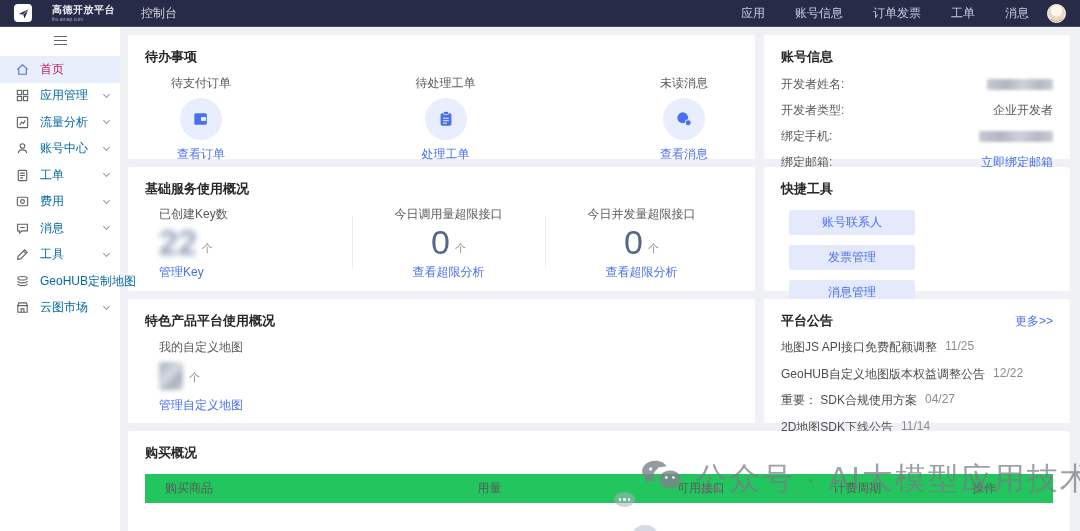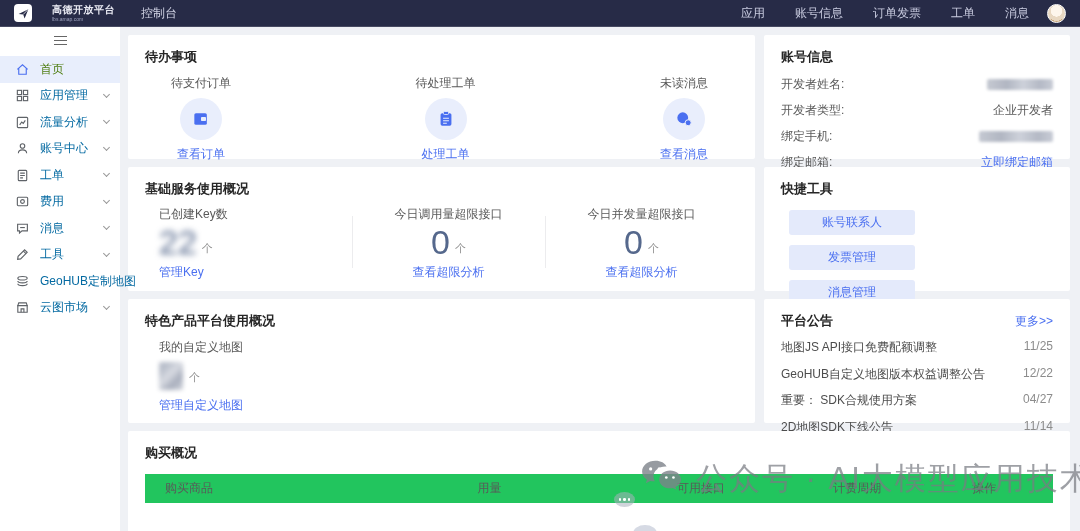--- a/index.html
+++ b/index.html
@@ -32,21 +32,21 @@
   .hamb::before, .hamb::after { content:""; position:absolute; left:0; width:13px; height:1.6px; background:#666; }
   .hamb::before { top:-4px; } .hamb::after { top:4px; }
   .menu { margin-top:2px; }
   .s-item { display:flex; align-items:center; height:26.5px; padding-left:15px; cursor:pointer; }
   .s-icon { width:15px; height:15px; margin-right:10px; display:flex; align-items:center; flex:none; }
   .s-icon svg { width:15px; height:15px; stroke:#5f6368; fill:none; stroke-width:1.2; }
   .s-label { font-size:12px; color:#0369a1; white-space:nowrap; }
   .chev { width:5px; height:5px; border-right:1.2px solid #999; border-bottom:1.2px solid #999;
     transform:rotate(45deg); margin-left:auto; margin-right:11px; margin-top:-3px; }
   .s-item.active { background:#e8eefc; }
-  .s-item.active .s-label { color:#4d7c0f; }
+  .s-item.active .s-label { color:#be185d; }
   .s-item.active .s-icon svg { stroke:#4a6ff0; }
 
   
   .content { position:absolute; left:120px; top:27px; width:960px; padding:8px 10px 0 8px; }
   .row { display:flex; gap:9px; margin-bottom:8px; }
   .card { background:#fff; border-radius:2px; padding:13px 17px; }
   .card-l { flex:1; height:124px; }
   .card-r { width:306px; height:124px; }
   .card-title { font-size:13px; font-weight:700; color:#262626; }
 
@@ -87,21 +87,21 @@
   
   .feat-body { margin-top:9px; padding-left:14px; display:flex; flex-direction:column; }
   .feat-label { font-size:12px; color:#595959; }
   .feat-num-row { display:flex; align-items:flex-end; gap:6px; margin:6px 0 7px; }
   .feat-redact { width:24px; height:28px; border-radius:2px;
     background:linear-gradient(135deg,#b9bfcb 20%,#d8dbe2 45%,#a9afbd 70%,#d2d5dd); filter:blur(2px); }
 
   
   .ann-head { display:flex; justify-content:space-between; align-items:center; }
   .ann-rows { margin-top:9px; display:flex; flex-direction:column; gap:9.5px; }
-  .ann-row { display:flex; justify-content:space-between; font-size:12px; cursor:pointer; }
+  .ann-row { display:flex; font-size:12px; cursor:pointer; }
   .ann-text { color:#4d4d4d; white-space:nowrap; overflow:hidden; }
   .ann-date { color:#8c8c8c; flex:none; margin-left:8px; }
 
   
   .purchase { height:130px; position:relative; overflow:hidden; }
   .thead { display:flex; background:#22c55e; height:29px; align-items:center; margin-top:12px;
     font-size:12px; color:#595959; padding:0 20px; }
   .th-0 { width:36%; } .th-1 { width:23%; } .th-2 { width:18%; } .th-3 { width:16%; } .th-4 { width:7%; }
   .empty-zone { position:relative; height:70px; }
   .dots-bubble { position:absolute; left:488px; top:22px; width:24px; height:17px; border-radius:50%;

